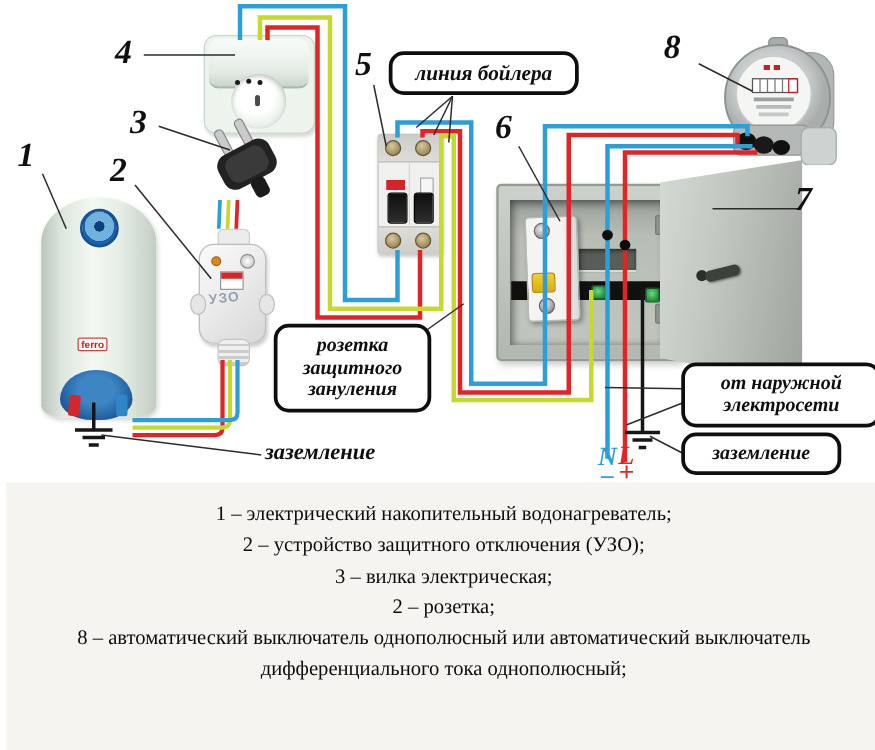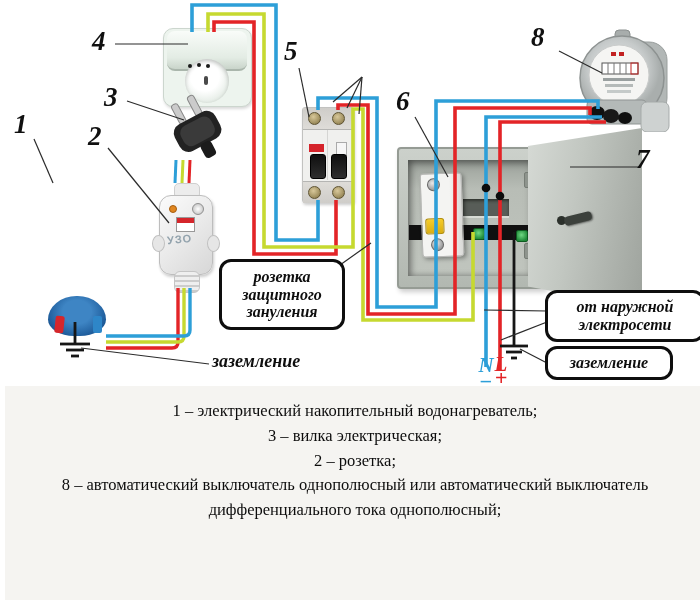--- a/index.html
+++ b/index.html
@@ -112,20 +112,24 @@
   
   .legend{left:5px;top:386px;width:700px;height:214px;background:#f5f4f1;z-index:10;}
   .legend-inner{width:610px;margin:13px auto 0;}
   .legend-item{font-size:16.5px;line-height:1.5;color:#0c0c0c;text-align:center;}
 </style>
 </head>
 <body>
 
 <div id="stage">
 
+  <div class="abs heater">
+    <div class="abs therm"></div>
+    <div class="abs brand">ferro</div>
+  </div>
   <div class="abs heater-base"></div>
   <div class="abs stub-red"></div>
   <div class="abs stub-blue"></div>
 
   <div class="abs socket">
     <div class="abs socket-cover"></div>
     <div class="abs socket-recess"></div>
     <div class="abs sdot" style="left:24px;top:35px;"></div>
     <div class="abs sdot" style="left:33px;top:34px;"></div>
     <div class="abs sdot" style="left:42px;top:35px;"></div>
@@ -279,32 +283,34 @@
 
   <div class="num" style="left:14px;top:109px;">1</div>
   <div class="num" style="left:88px;top:121px;">2</div>
   <div class="num" style="left:104px;top:82px;">3</div>
   <div class="num" style="left:92px;top:26px;">4</div>
   <div class="num" style="left:284px;top:36px;">5</div>
   <div class="num" style="left:396px;top:86px;">6</div>
   <div class="num" style="left:636px;top:144px;">7</div>
   <div class="num" style="left:531px;top:22px;">8</div>
 
+  <div class="callout co-boiler">линия бойлера</div>
   <div class="callout co-prot">розетка защитного зануления</div>
   <div class="callout co-ext">от наружной электросети</div>
   <div class="callout co-gnd">заземление</div>
   <div class="plainlabel" style="left:212px;top:351px;">заземление</div>
 
   <div class="term" style="left: 475px; top: 353px; font-size: 21px; color: rgb(45, 159, 216);">N</div>
   <div class="term" style="left: 475px; top: 369px; font-size: 20px; color: rgb(45, 159, 216);">–</div>
   <div class="term" style="left: 490px; top: 352px; font-size: 21px; color: rgb(227, 36, 39);">L</div>
   <div class="term" style="left: 490px; top: 365px; font-size: 22px; color: rgb(227, 36, 39);">+</div>
 
   <div class="abs legend">
     <div class="legend-inner">
       <div class="legend-item">1 – электрический накопительный водонагреватель;</div>
+      <div class="legend-item">2 – устройство защитного отключения (УЗО);</div>
       <div class="legend-item">3 – вилка электрическая;</div>
       <div class="legend-item">2 – розетка;</div>
       <div class="legend-item">8 – автоматический выключатель однополюсный или автоматический выключатель дифференциального тока однополюсный;</div>
     </div>
   </div>
 
 </div>
 
 </body></html>

